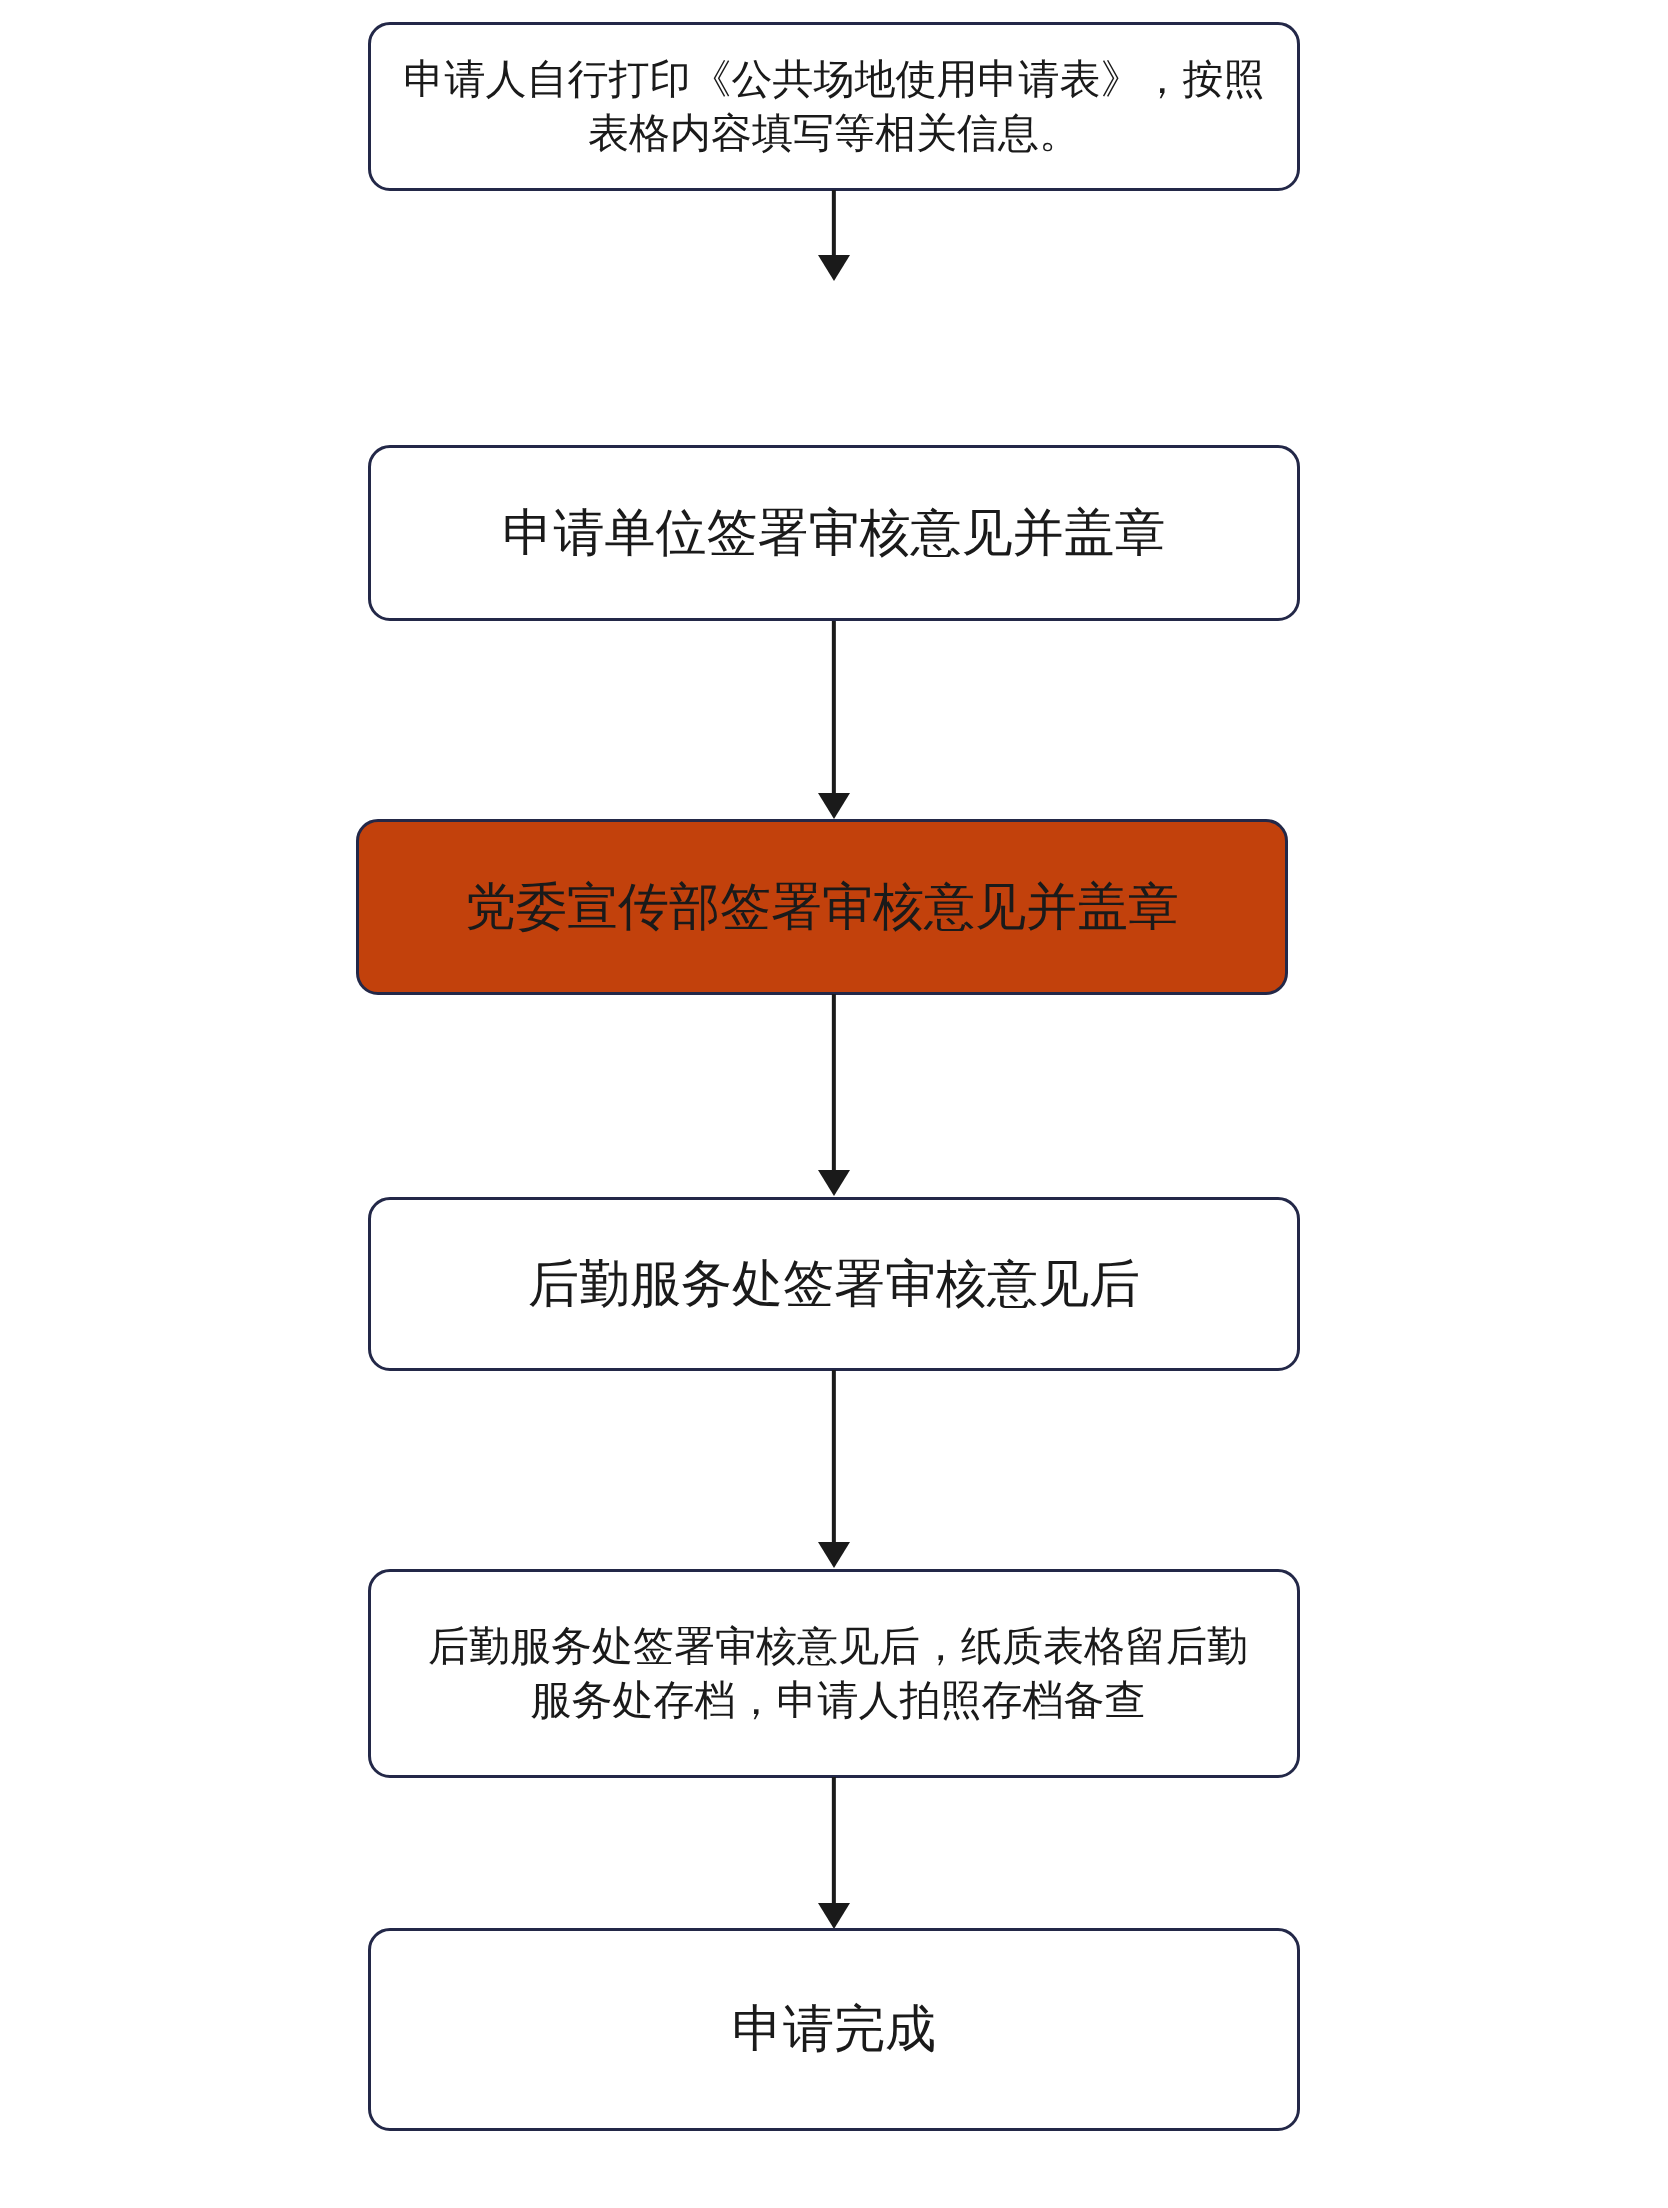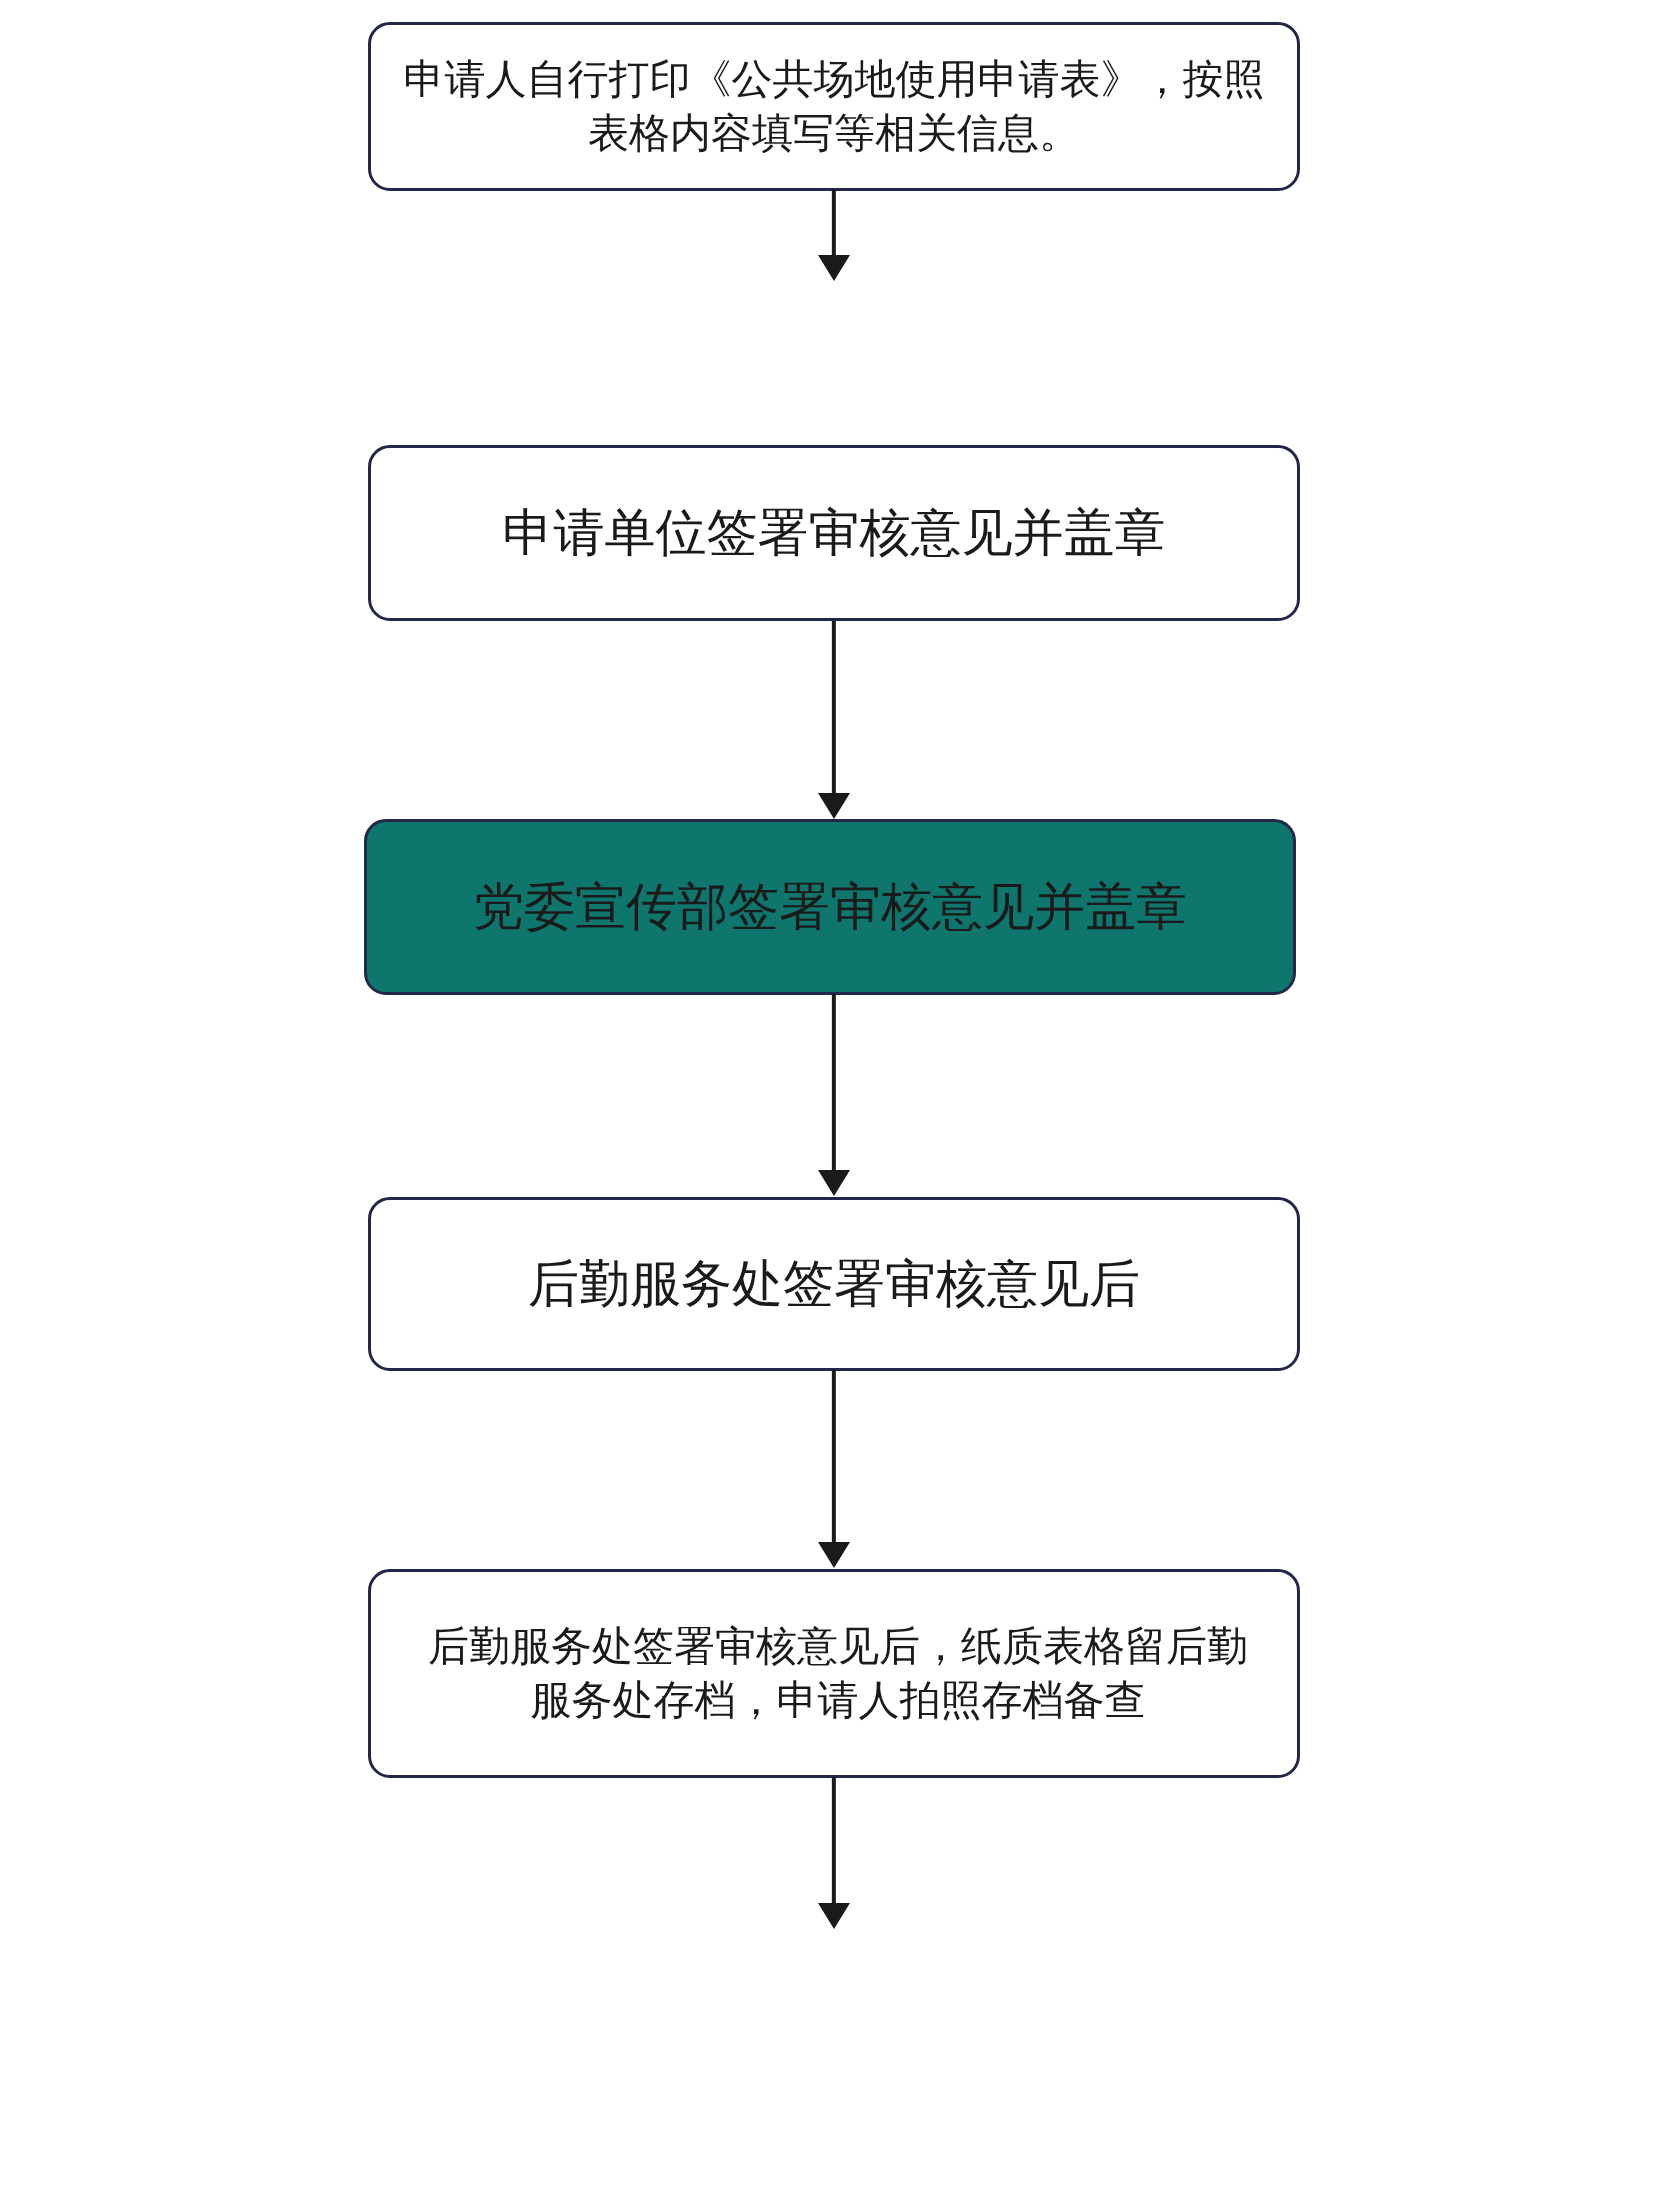--- a/index.html
+++ b/index.html
@@ -83,21 +83,21 @@
 
   <div class="flow-node" style="left: 368px; top: 445px; width: 932px; height: 176px; border-color: rgb(35, 40, 72); background: rgb(255, 255, 255);">
     <span class="node-text" style="color: rgb(26, 26, 26);">申请单位签署审核意见并盖章</span>
   </div>
 
   <div class="connector" style="left:814px; top:621px; height:198px;">
     <div class="shaft" style="height: 174px; background: rgb(26, 26, 26);"></div>
     <div class="head" style="border-top-color: rgb(26, 26, 26);"></div>
   </div>
 
-  <div class="flow-node" style="left: 364px; top: 819px; width: 932px; height: 176px; border-color: rgb(35, 40, 72); background: #0f766e;">
+  <div class="flow-node" style="left: 356px; top: 819px; width: 932px; height: 176px; border-color: rgb(35, 40, 72); background: #c2410c;">
     <span class="node-text" style="color: rgb(26, 26, 26);">党委宣传部签署审核意见并盖章</span>
   </div>
 
   <div class="connector" style="left:814px; top:994px; height:202px;">
     <div class="shaft" style="height: 178px; background: rgb(26, 26, 26);"></div>
     <div class="head" style="border-top-color: rgb(26, 26, 26);"></div>
   </div>
 
   <div class="flow-node" style="left: 368px; top: 1197px; width: 932px; height: 174px; border-color: rgb(35, 40, 72); background: rgb(255, 255, 255);">
     <span class="node-text" style="color: rgb(26, 26, 26);">后勤服务处签署审核意见后</span>
@@ -110,15 +110,18 @@
 
   <div class="flow-node" style="left: 368px; top: 1569px; width: 932px; height: 209px; border-color: rgb(35, 40, 72); background: rgb(255, 255, 255); padding-left: 8px;">
     <span class="node-text" style="font-size: 41px; color: rgb(26, 26, 26);">后勤服务处签署审核意见后，纸质表格留后勤服务处存档，申请人拍照存档备查</span>
   </div>
 
   <div class="connector" style="left:814px; top:1777px; height:152px;">
     <div class="shaft" style="height: 128px; background: rgb(26, 26, 26);"></div>
     <div class="head" style="border-top-color: rgb(26, 26, 26);"></div>
   </div>
 
+  <div class="flow-node" style="left: 368px; top: 1928px; width: 932px; height: 203px; border-color: rgb(35, 40, 72); background: rgb(255, 255, 255);">
+    <span class="node-text" style="color: rgb(26, 26, 26);">申请完成</span>
+  </div>
 
 </div>
 
 
 </body></html>

